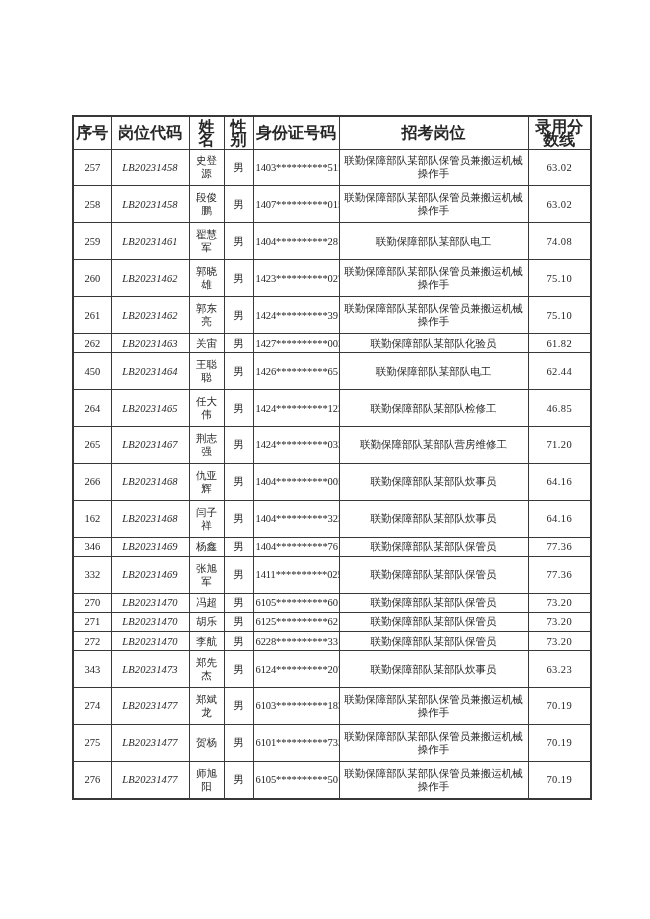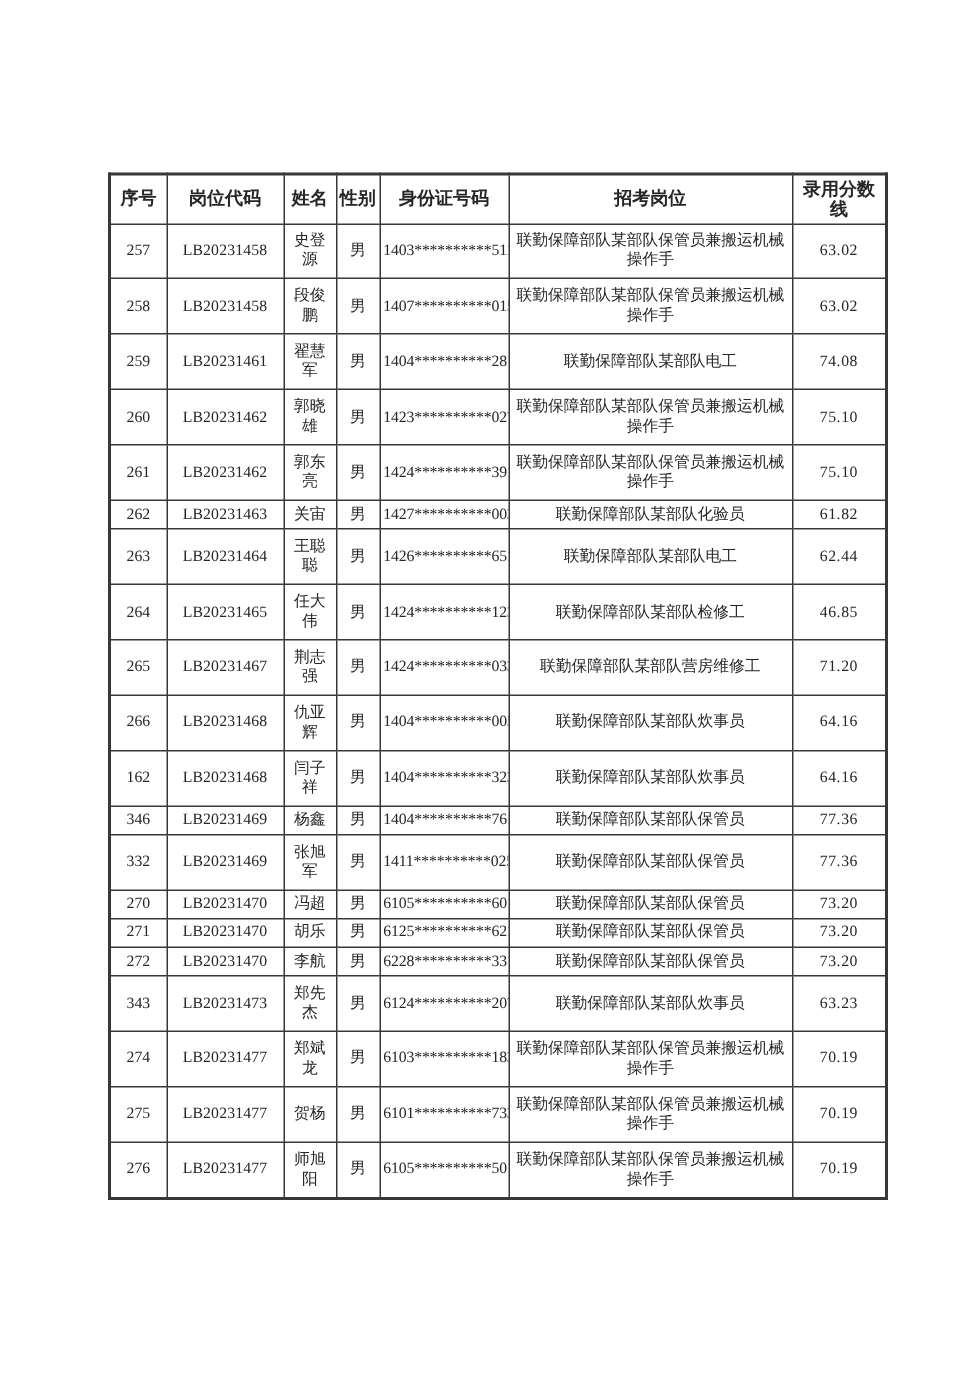--- a/index.html
+++ b/index.html
@@ -22,33 +22,33 @@
     table-layout: fixed;
     border: 2px solid #383838;
   }
   .doc-table th, .doc-table td {
     border: 1px solid #383838;
     padding: 0 2px;
     overflow: hidden;
     vertical-align: middle;
   }
   .doc-table th {
-    font-size: 12px;
+    font-size: 16px;
     font-weight: bold;
     text-align: center;
     height: 33px;
     line-height: 13px;
   }
   .doc-table td {
     font-size: 10.5px;
     text-align: center;
     line-height: 13px;
   }
   .c-index  { font-size: 10px; margin-left: 22px; }
-  .c-code   { font-size: 10px; letter-spacing: 0.1px; }
+  .c-code   { font-size: 10px; letter-spacing: 0.1px; font-style: italic; }
   .c-name   { }
   .c-gender { }
   .c-id     { font-size: 9.6px; letter-spacing: -0.1px; white-space: nowrap; }
   .c-position { text-align: left; padding: 1px 3px; }
   .c-score  { font-size: 10px; letter-spacing: 0.4px; }
 </style>
 </head>
 <body>
 
 <table class="doc-table">
@@ -121,21 +121,21 @@
       <tr>
     <td class="c-index">262</td>
     <td class="c-code">LB20231463</td>
     <td class="c-name">关宙</td>
     <td class="c-gender">男</td>
     <td class="c-id">1427**********0034</td>
     <td class="c-position">联勤保障部队某部队化验员</td>
     <td class="c-score">61.82</td>
   </tr>
       <tr>
-    <td class="c-index">263</td>
+    <td class="c-index">450</td>
     <td class="c-code">LB20231464</td>
     <td class="c-name">王聪聪</td>
     <td class="c-gender">男</td>
     <td class="c-id">1426**********6510</td>
     <td class="c-position">联勤保障部队某部队电工</td>
     <td class="c-score">62.44</td>
   </tr>
       <tr>
     <td class="c-index">264</td>
     <td class="c-code">LB20231465</td>

